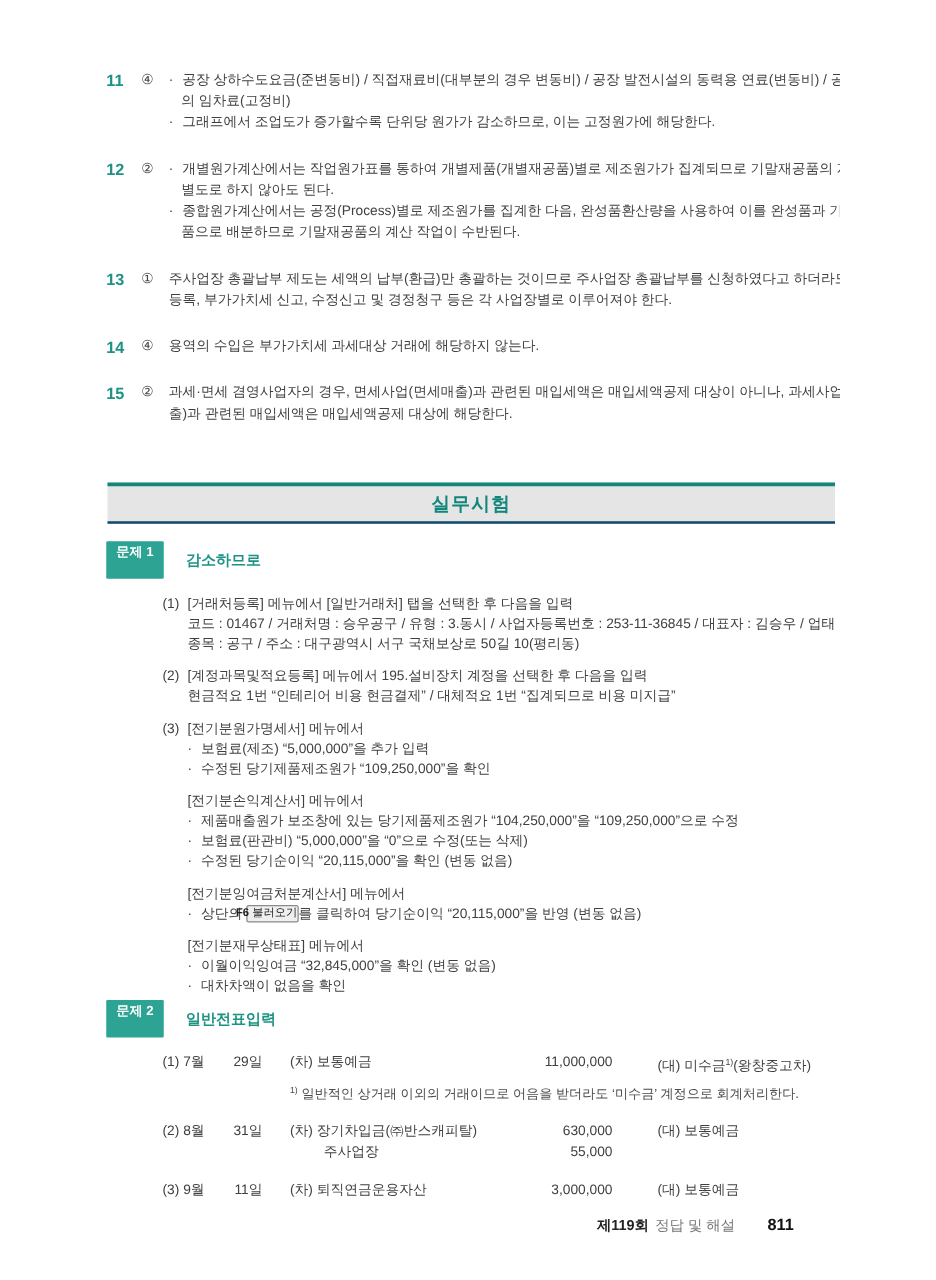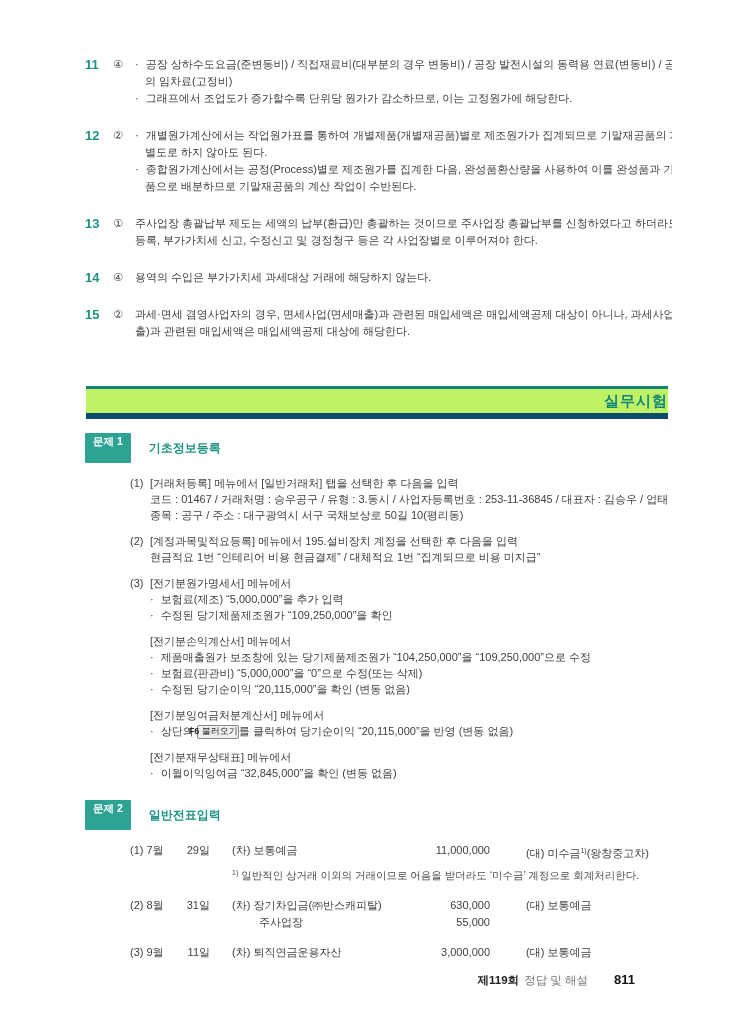--- a/index.html
+++ b/index.html
@@ -11,22 +11,22 @@
   .answer-item { display:flex; margin-bottom:20px; }
   .a-num { width:28px; flex:0 0 28px; font-size:13px; font-weight:bold; color:#1d9384; line-height:17px; }
   .a-choice { width:22px; flex:0 0 22px; font-size:11px; color:#4a4a4a; line-height:17px; }
   .a-body { flex:1; font-size:11px; line-height:17px; color:#404040; }
   .exp-line { padding-left:10px; text-indent:-10px; }
   .exp-line.nobullet { padding-left:0; text-indent:0; }
   .dot { display:inline; color:#404040; margin-right:4px; }
 
   
   .exam-header { position:absolute; top:386px; left:86px; width:582px; height:33px;
-    background:#bef264; border-top:3px solid #13867b; border-bottom:6px solid #0c4a6e;
-    display:flex; align-items:center; justify-content:flex-end; }
+    background:#e5e5e5; border-top:3px solid #13867b; border-bottom:2px solid #0c4a6e;
+    display:flex; align-items:center; justify-content:center; }
   .exam-header span { font-size:15px; font-weight:bold; color:#13867b; letter-spacing:1px; }
 
   
   .problem { position:absolute; left:85px; width:630px; }
   #problem1 { top:433px; }
   #problem2 { top:800px; }
   .prob-head { display:flex; align-items:center; margin-bottom:12px; }
   .prob-badge { background:#2da394; color:#fff; font-size:10.5px; font-weight:bold;
     padding:2px 8px 14px; border-radius:1px; margin-right:18px; }
   .prob-title { font-size:12px; font-weight:bold; color:#1d9384; }
@@ -107,21 +107,21 @@
       </div>
     </section>
 
   <div class="exam-header">
     <span>실무시험</span>
   </div>
 
   <section class="problem" id="problem1">
     <div class="prob-head">
       <span class="prob-badge">문제 1</span>
-      <span class="prob-title">기초정보등록</span>
+      <span class="prob-title">감소하므로</span>
     </div>
     <div id="p1-items">
         <div class="p1-item">
           <span class="p1-label">(1)</span>
           <div class="p1-content">
             <div>[거래처등록] 메뉴에서 [일반거래처] 탭을 선택한 후 다음을 입력</div>
             <div class="p1-body">코드 : 01467 / 거래처명 : 승우공구 / 유형 : 3.동시 / 사업자등록번호 : 253-11-36845 / 대표자 : 김승우 / 업태 : 제조 / 종목 : 공구 / 주소 : 대구광역시 서구 국채보상로 50길 10(평리동)</div>
           </div>
         </div>
         <div class="p1-item">
@@ -145,20 +145,21 @@
               <div class="mb-bullet"><span class="dot">· </span>보험료(판관비) “5,000,000”을 “0”으로 수정(또는 삭제)</div>
               <div class="mb-bullet"><span class="dot">· </span>수정된 당기순이익 “20,115,000”을 확인 (변동 없음)</div>
             </div>
             <div class="menu-block">
               <div>[전기분잉여금처분계산서] 메뉴에서</div>
               <div class="mb-bullet"><span class="dot">· </span>상단의 <span class="f6-btn"><b>F6</b> 불러오기</span>를 클릭하여 당기순이익 “20,115,000”을 반영 (변동 없음)</div>
             </div>
             <div class="menu-block">
               <div>[전기분재무상태표] 메뉴에서</div>
               <div class="mb-bullet"><span class="dot">· </span>이월이익잉여금 “32,845,000”을 확인 (변동 없음)</div>
+              <div class="mb-bullet"><span class="dot">· </span>대차차액이 없음을 확인</div>
             </div>
           </div>
         </div>
       </div>
   </section>
 
   <section class="problem" id="problem2">
     <div class="prob-head">
       <span class="prob-badge">문제 2</span>
       <span class="prob-title">일반전표입력</span>

